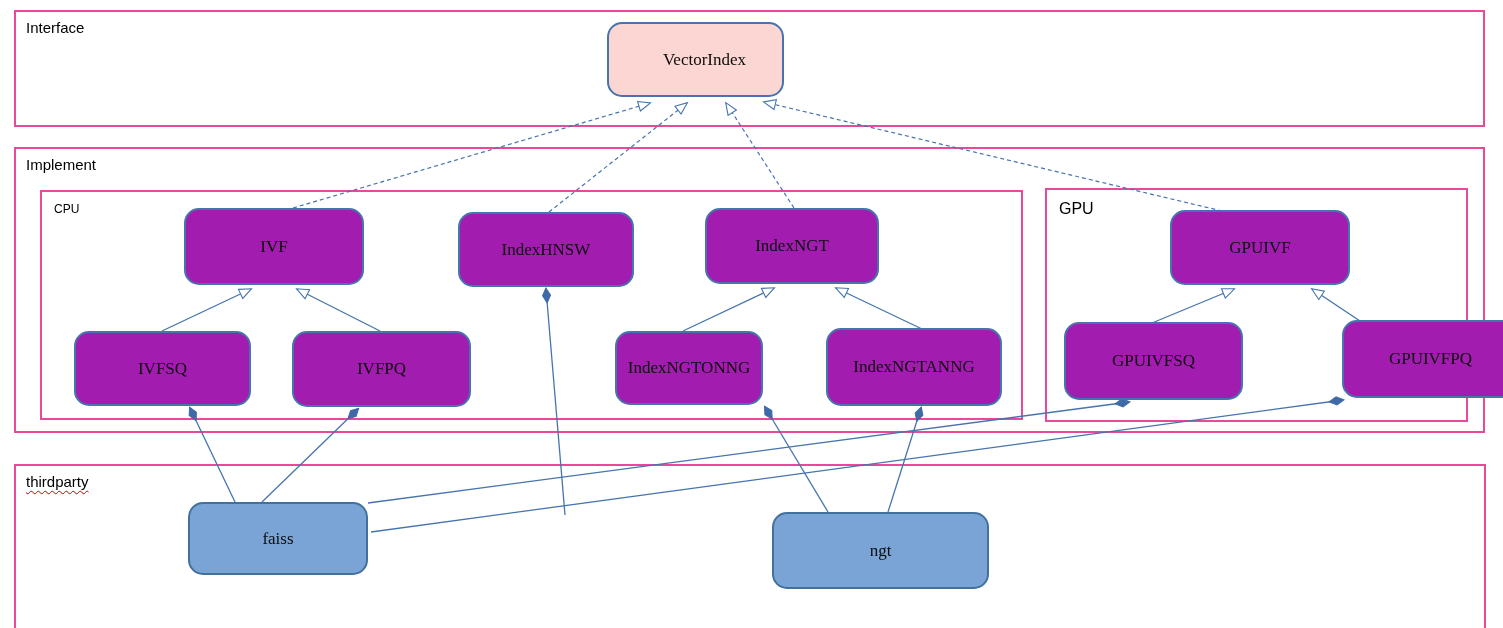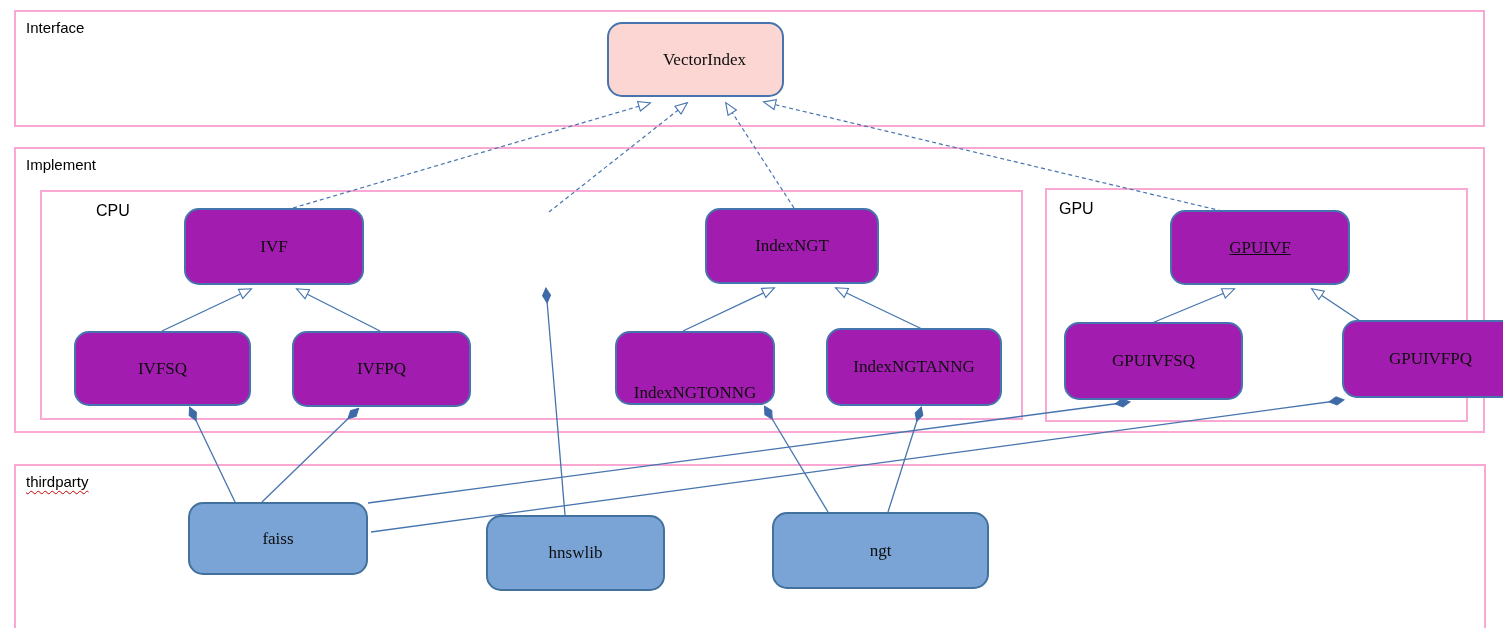--- a/index.html
+++ b/index.html
@@ -5,21 +5,21 @@
   html,body { margin:0; padding:0; background:#ffffff; }
   .canvas {
     position:relative;
     width:1503px; height:628px;
     background:#ffffff;
     font-family:"Liberation Sans", sans-serif;
     overflow:hidden;
   }
   .section {
     position:absolute;
-    border:2px solid #f9a8d4;
+    border:2px solid #ec4899;
     background:transparent;
     box-sizing:border-box;
     z-index:1;
   }
   .section-label {
     position:absolute;
     top:7px; left:10px;
     font-size:15px;
     color:#000000;
     font-family:"Liberation Sans", sans-serif;
@@ -59,21 +59,21 @@
 
   <div class="section" style="left:14px; top:10px; width:1471px; height:117px;">
     <span class="section-label">Interface</span>
   </div>
 
   <div class="section" style="left:14px; top:147px; width:1471px; height:286px;">
     <span class="section-label">Implement</span>
   </div>
 
   <div class="section" style="left:40px; top:190px; width:983px; height:230px;">
-    <span class="section-label" style="top:10px; left:12px; font-size:16px;margin-left:42px;">CPU</span>
+    <span class="section-label" style="top:10px; left:12px; font-size:12px;">CPU</span>
   </div>
 
   <div class="section" style="left:1045px; top:188px; width:423px; height:234px;">
     <span class="section-label" style="top:10px; left:12px; font-size:16px;">GPU</span>
   </div>
 
   <div class="section" style="left:14px; top:464px; width:1472px; height:168px;">
     <span class="section-label squiggle">thirdparty</span>
   </div>
 
@@ -114,49 +114,49 @@
     </g>
   </svg>
 
   <div class="node node-interface" style="left:607px; top:22px; width:177px; height:75px;padding-left:18px;">
     <span>VectorIndex</span>
   </div>
 
   <div class="node node-impl" style="left:184px; top:208px; width:180px; height:77px;">
     <span>IVF</span>
   </div>
+  <div class="node node-impl" style="left:458px; top:212px; width:176px; height:75px;">
+    <span>IndexHNSW</span>
+  </div>
   <div class="node node-impl" style="left:705px; top:208px; width:174px; height:76px;">
     <span>IndexNGT</span>
   </div>
   <div class="node node-impl" style="left:74px; top:331px; width:177px; height:75px;text-align:center;">
     <span>IVFSQ</span>
   </div>
   <div class="node node-impl" style="left:292px; top:331px; width:179px; height:76px;">
     <span>IVFPQ</span>
   </div>
-  <div class="node node-impl" style="left:615px; top:331px; width:160px; height:74px;align-items:flex-end;">
+  <div class="node node-impl" style="left:615px; top:331px; width:148px; height:74px;">
     <span>IndexNGTONNG</span>
   </div>
   <div class="node node-impl" style="left:826px; top:328px; width:176px; height:78px;">
     <span>IndexNGTANNG</span>
   </div>
 
-  <div class="node node-impl" style="left:1170px; top:210px; width:180px; height:75px;text-decoration:underline;">
+  <div class="node node-impl" style="left:1170px; top:210px; width:180px; height:75px;">
     <span>GPUIVF</span>
   </div>
   <div class="node node-impl" style="left:1064px; top:322px; width:179px; height:78px;">
     <span>GPUIVFSQ</span>
   </div>
   <div class="node node-impl" style="left:1342px; top:320px; width:177px; height:78px;">
     <span>GPUIVFPQ</span>
   </div>
 
   <div class="node node-third" style="left:188px; top:502px; width:180px; height:73px;">
     <span>faiss</span>
   </div>
-  <div class="node node-third" style="left:486px; top:515px; width:179px; height:76px;">
-    <span>hnswlib</span>
-  </div>
   <div class="node node-third" style="left:772px; top:512px; width:217px; height:77px;">
     <span>ngt</span>
   </div>
 
 </div>
 
 </body></html>

